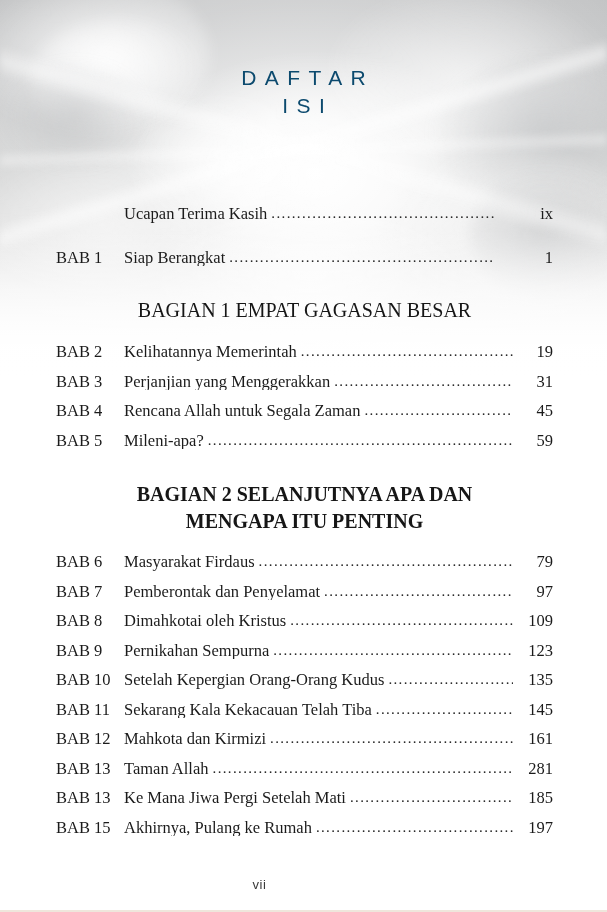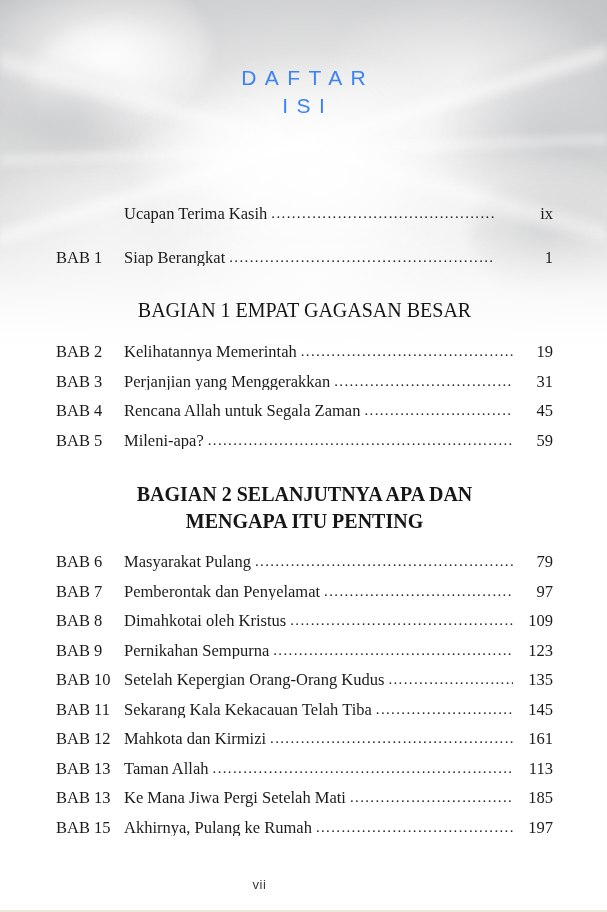--- a/index.html
+++ b/index.html
@@ -76,21 +76,21 @@
     position: absolute;
     left: 0;
     top: 64px;
     width: 607px;
     text-align: center;
     font-family: "Liberation Sans", "DejaVu Sans", sans-serif;
     font-weight: 300;
     font-size: 21px;
     letter-spacing: 0.40em;
     text-indent: 0.40em;
-    color: #3b82f6;
+    color: #0c4a6e;
     line-height: 1.35;
   }
   .toc-title .line2 {
     display: block;
   }
 
   
   .toc {
     position: absolute;
     left: 56px;
@@ -256,21 +256,21 @@
       </span>
       <span class="pnum">59</span>
     </div>
 
     <div class="part-head part-2">BAGIAN 2    SELANJUTNYA APA DAN
 MENGAPA ITU PENTING</div>
 
     <div class="entry">
       <span class="chap">BAB 6</span>
       <span class="title-wrap">
-        <span class="etitle">Masyarakat Pulang</span>
+        <span class="etitle">Masyarakat Firdaus</span>
         <span class="leader">........................................................................................................................................................</span>
       </span>
       <span class="pnum">79</span>
     </div>
     <div class="gap-row"></div>
 
     <div class="entry">
       <span class="chap">BAB 7</span>
       <span class="title-wrap">
         <span class="etitle">Pemberontak dan Penyelamat</span>
@@ -329,21 +329,21 @@
       <span class="pnum">161</span>
     </div>
     <div class="gap-row"></div>
 
     <div class="entry">
       <span class="chap">BAB 13</span>
       <span class="title-wrap">
         <span class="etitle">Taman Allah</span>
         <span class="leader">........................................................................................................................................................</span>
       </span>
-      <span class="pnum">113</span>
+      <span class="pnum">281</span>
     </div>
     <div class="gap-row"></div>
 
     <div class="entry">
       <span class="chap">BAB 13</span>
       <span class="title-wrap">
         <span class="etitle">Ke Mana Jiwa Pergi Setelah Mati</span>
         <span class="leader">........................................................................................................................................................</span>
       </span>
       <span class="pnum">185</span>

